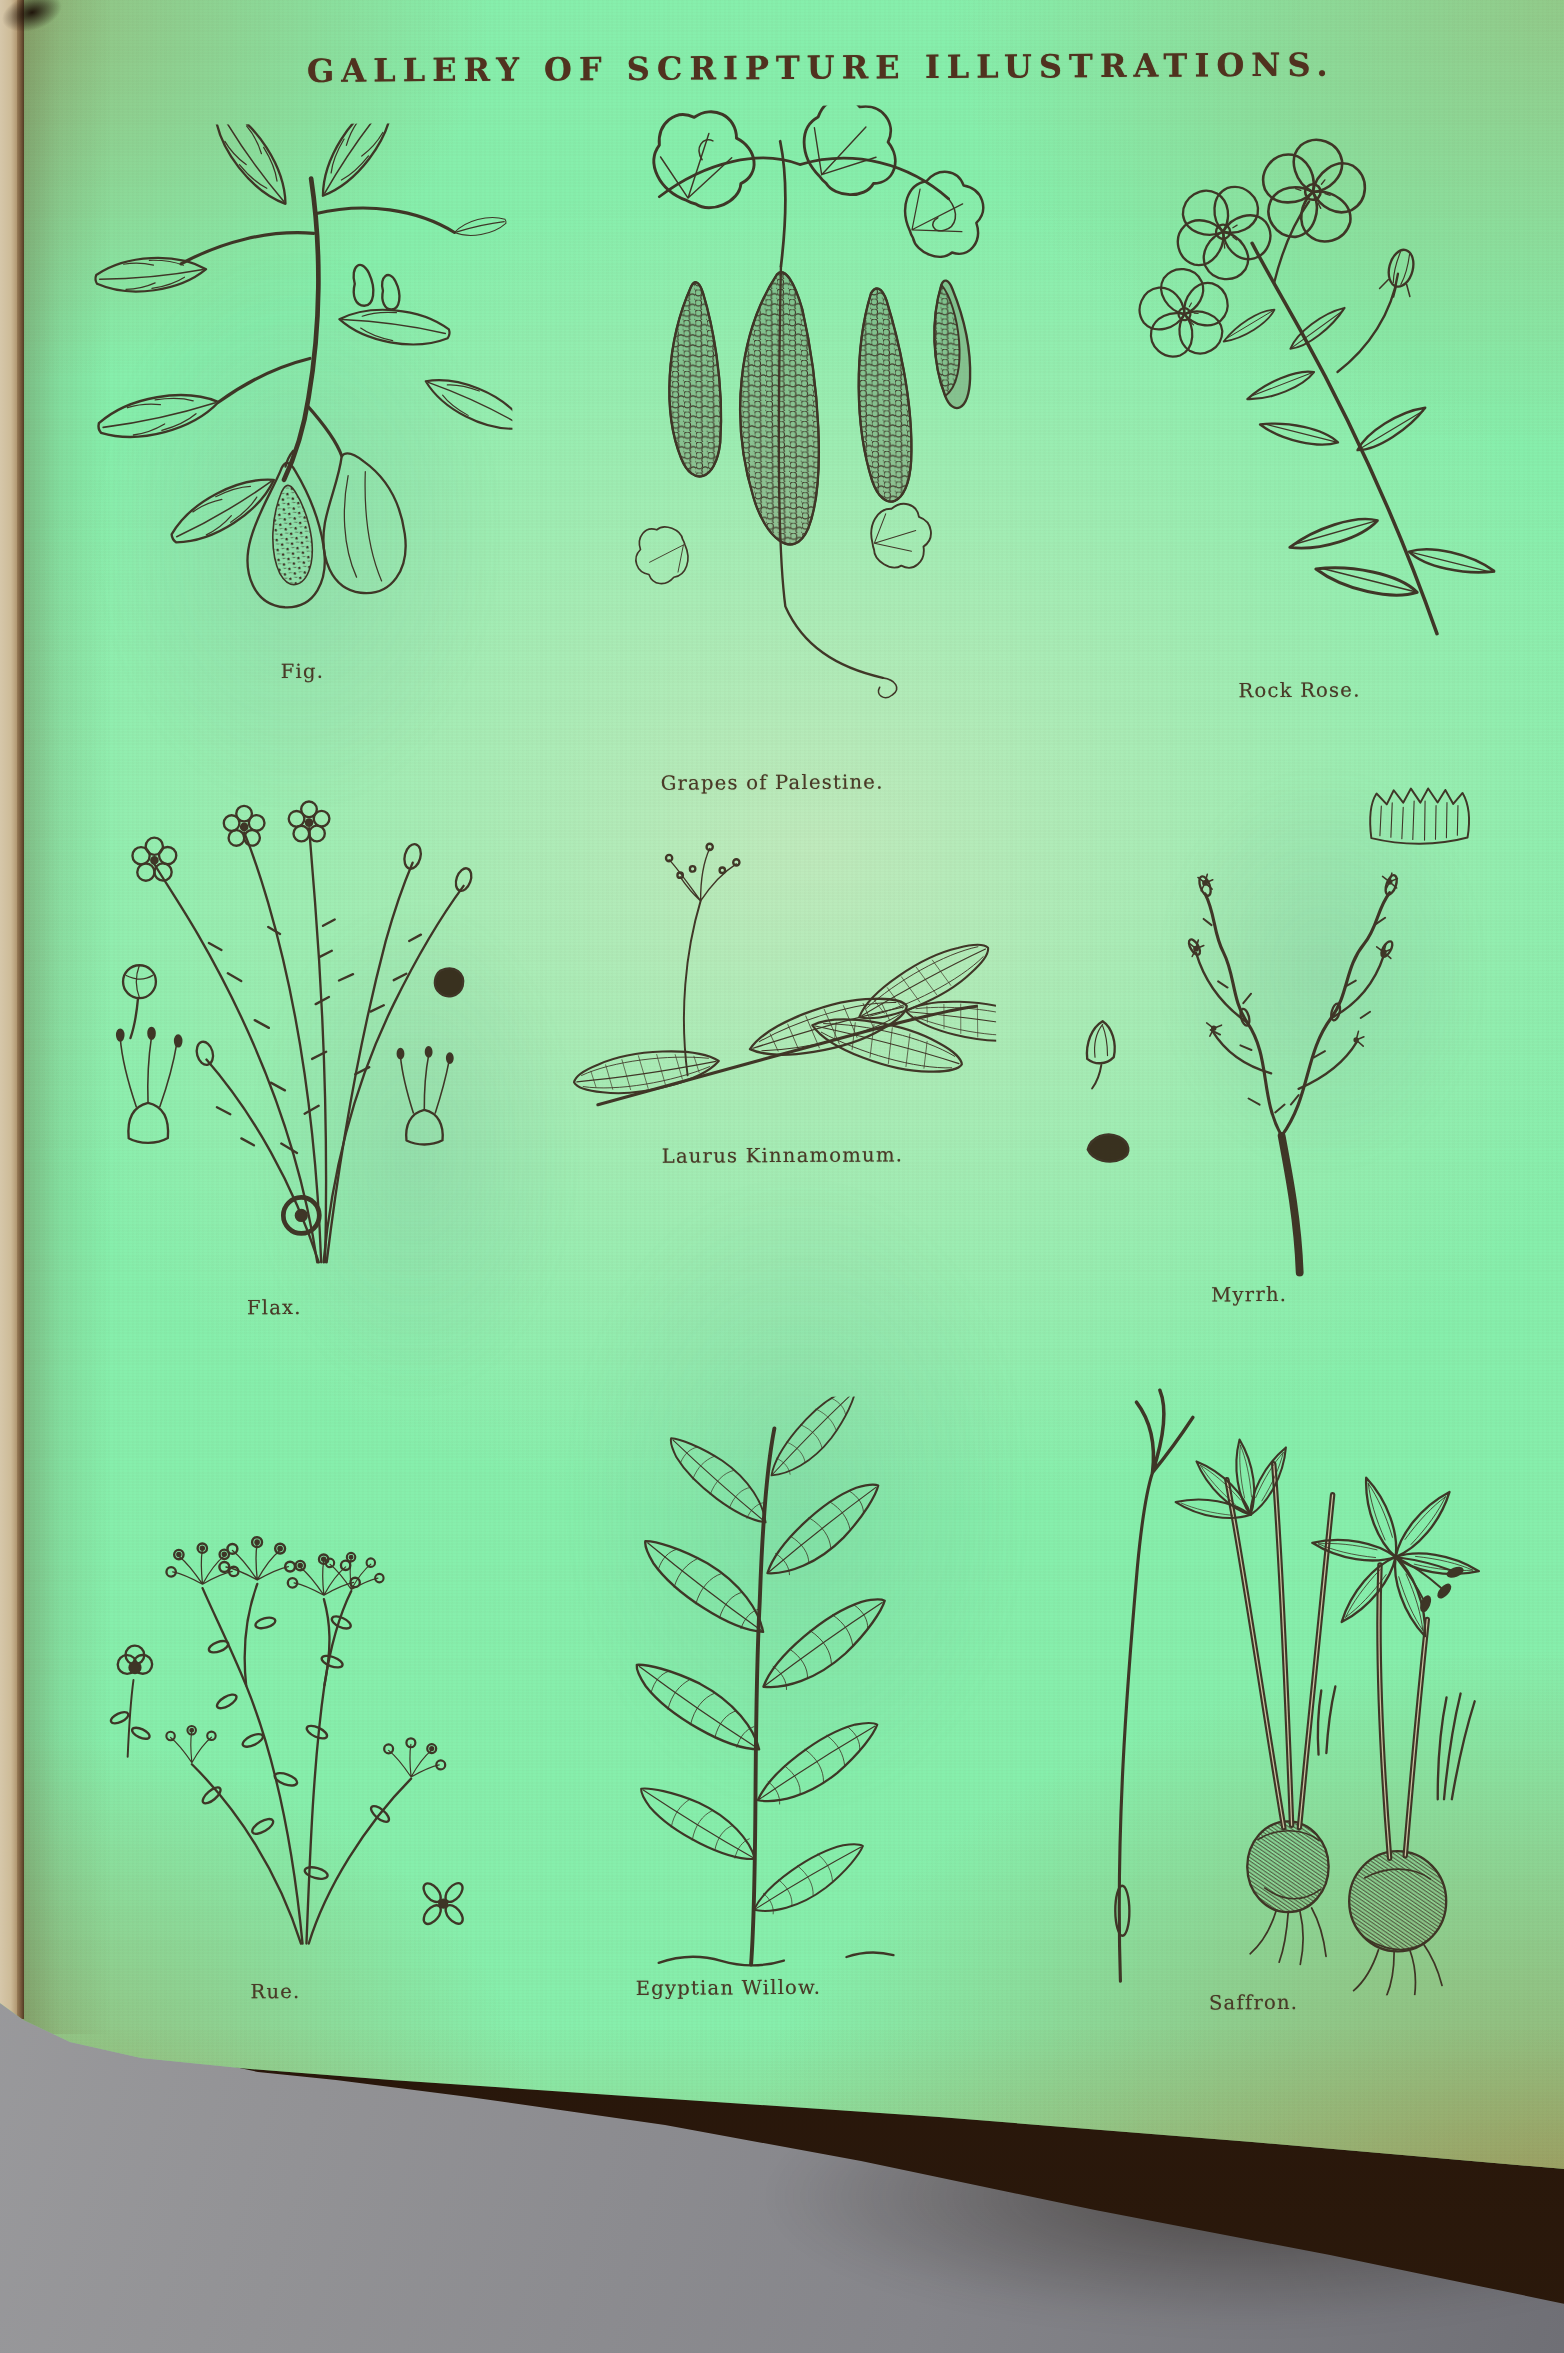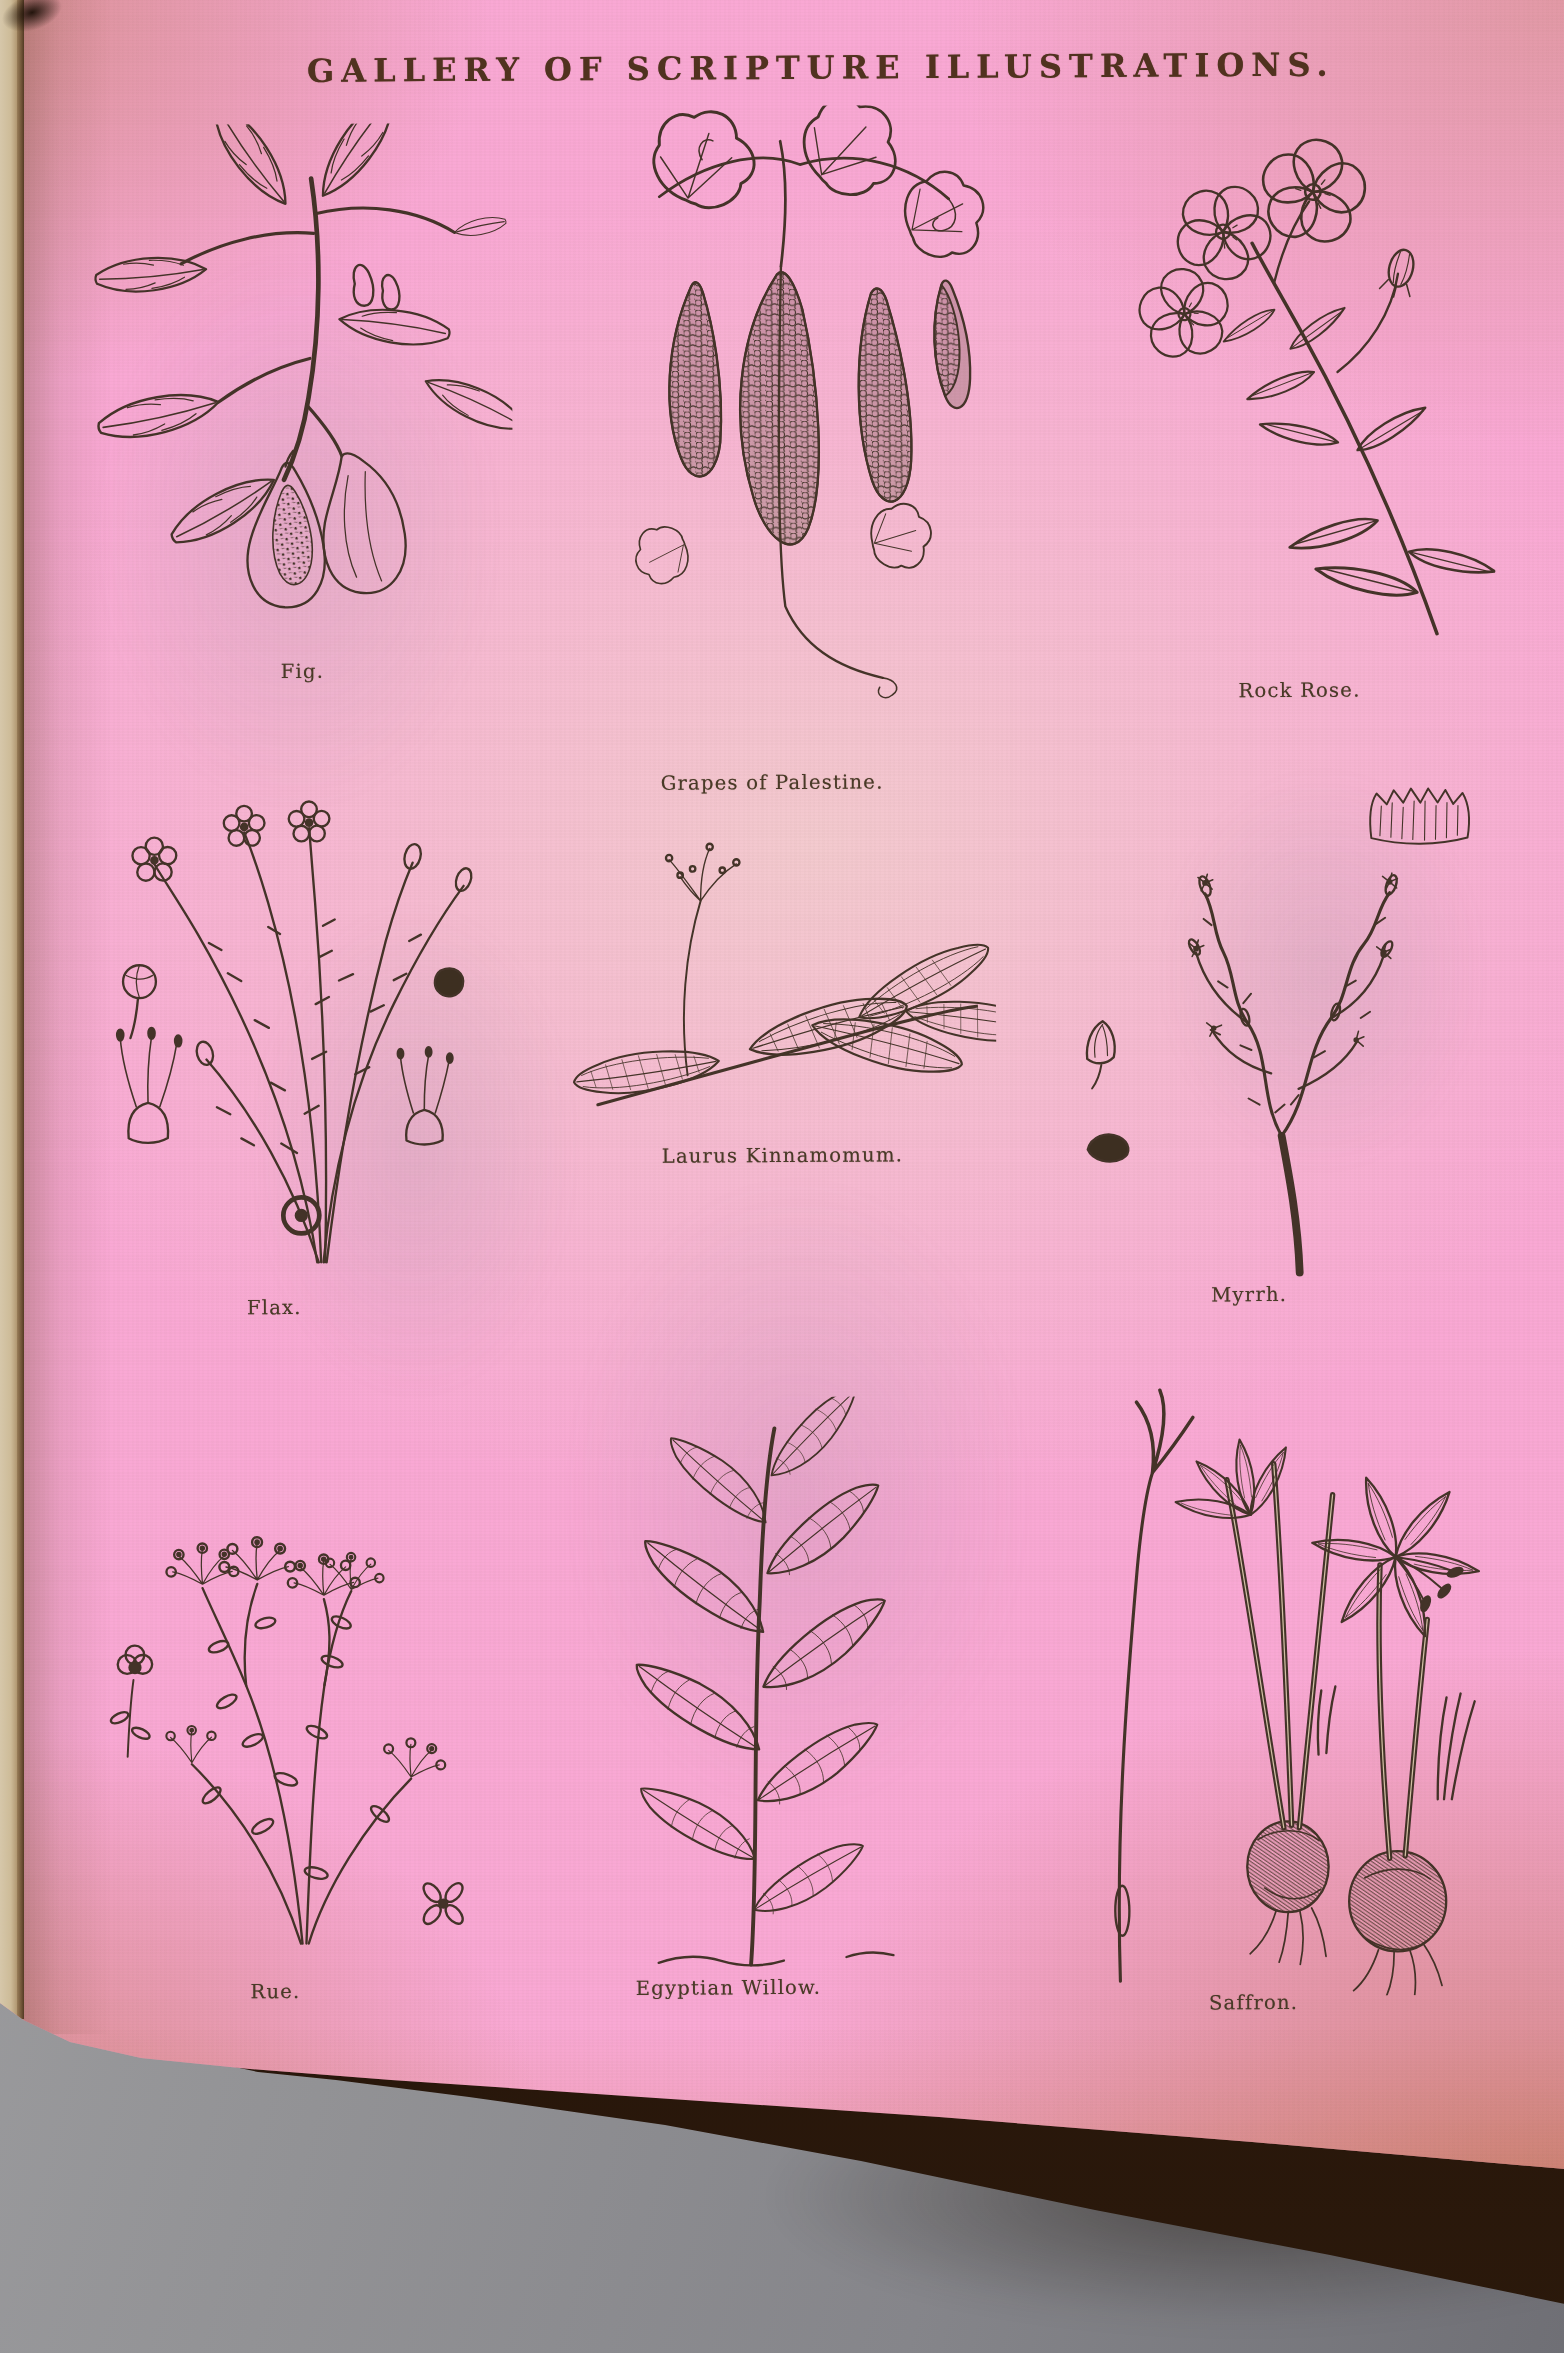--- a/index.html
+++ b/index.html
@@ -14,21 +14,21 @@
     filter:blur(11px);
   }
   .book-cover{
     position:absolute;inset:0;
     clip-path:polygon(235px 2067px,469px 2081px,782px 2103px,1174px 2130px,1565px 2166px,
                       1565px 2304px,1330px 2255px,1095px 2210px,861px 2161px,665px 2125px,
                       469px 2097px,336px 2080px,258px 2072px);
     background:linear-gradient(to bottom,#7c4a22 0%,#46280f 12%,#20100a 48%,#2b190b 100%);
   }
   .book-page{
-    position:absolute;inset:0;background:#f9a8d4;
+    position:absolute;inset:0;background:#86efac;
     clip-path:polygon(0px 0px,1565px 0px,1565px 2169px,1252px 2142px,939px 2117px,626px 2096px,
                       391px 2080px,250px 2069px,141px 2058px,70px 2042px,23.5px 2020px,0px 2003px);
   }
   .page-tint{
     position:absolute;inset:0;
     background:
       radial-gradient(1174px 900px at 52% 36%, rgba(238,230,202,.55), transparent 75%),
       radial-gradient(704px 548px at 0% 0%, rgba(168,108,52,.38), transparent 70%),
       radial-gradient(861px 626px at 100% 0%, rgba(172,118,58,.30), transparent 72%),
       radial-gradient(782px 626px at 0% 92%, rgba(170,104,48,.45), transparent 70%),

